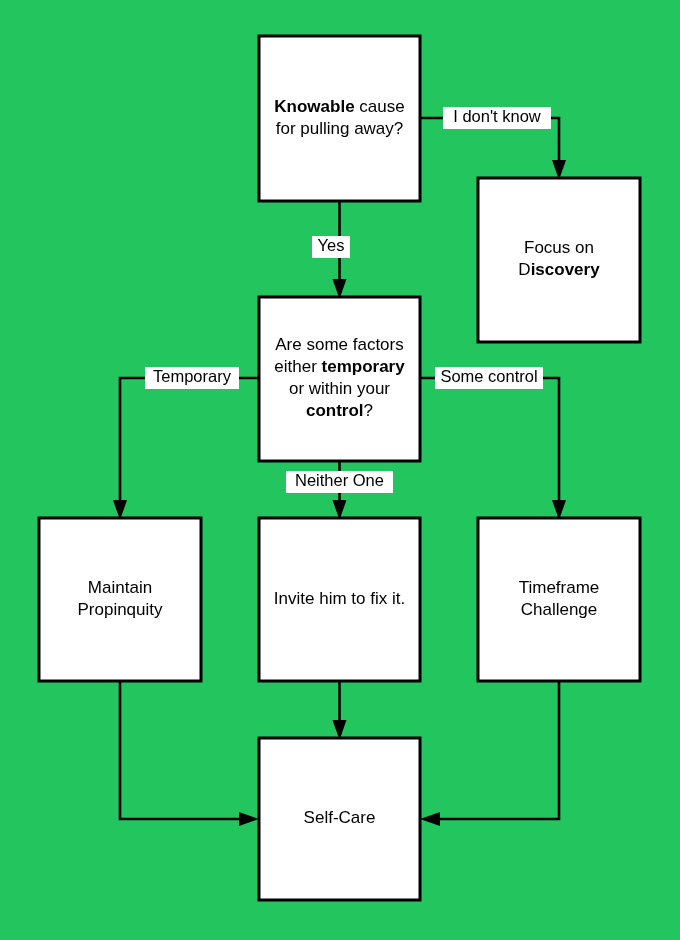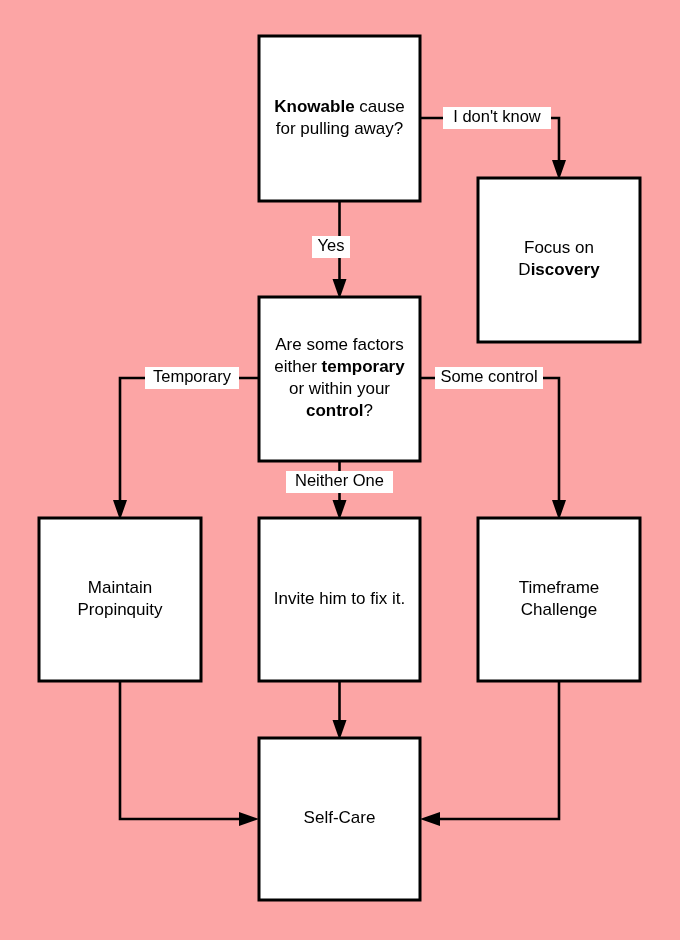--- a/index.html
+++ b/index.html
@@ -10,21 +10,21 @@
   body {
     width: 680px;
     height: 940px;
     font-family: "Liberation Sans", sans-serif;
     overflow: hidden;
   }
   #flowchart-root {
     position: relative;
     width: 680px;
     height: 940px;
-    background: #fca5a5;
+    background: #22c55e;
   }
   svg#diagram {
     display: block;
     width: 680px;
     height: 940px;
   }
   .node-box {
     fill: #ffffff;
     stroke: #000000;
     stroke-width: 3;

